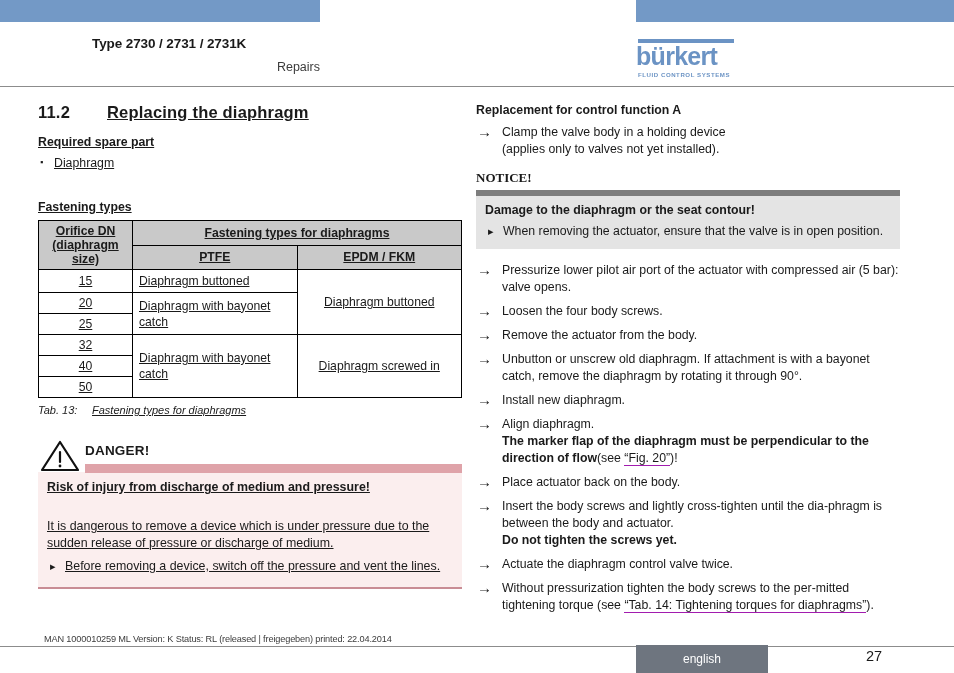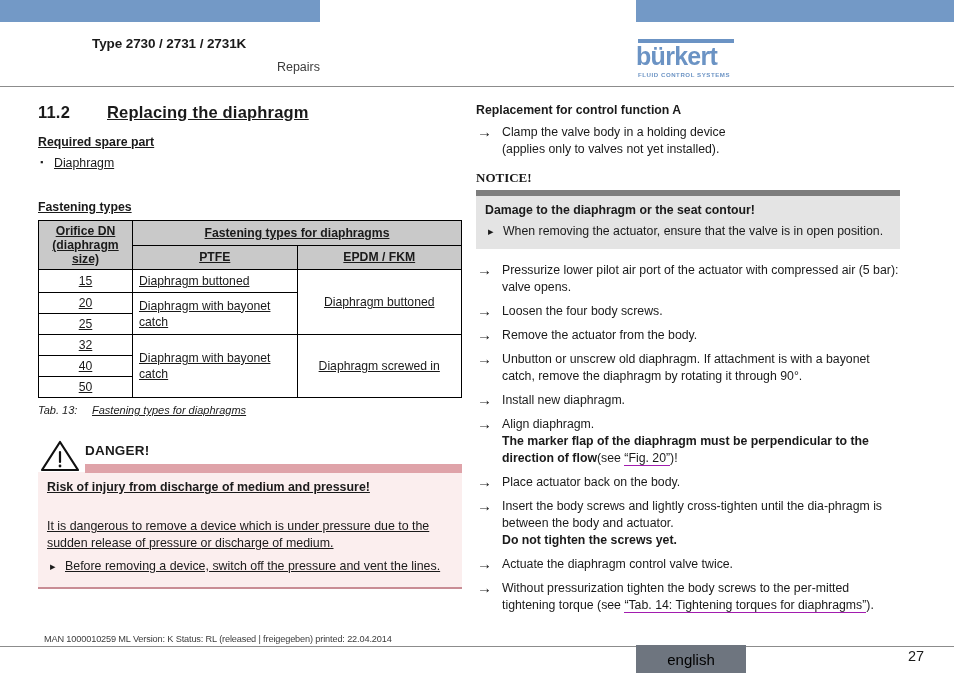--- a/index.html
+++ b/index.html
@@ -172,26 +172,26 @@
     position: absolute; left: 44px; top: 634px;
     font-size: 9.2px; color: #3c3c3c; letter-spacing: -0.15px;
     font-family: "Liberation Sans", sans-serif;
   }
   .ft-rule {
     position: absolute; left: 0; top: 646px; width: 954px;
     height: 1px; background: #8c8c8c;
   }
   .ft-badge {
     position: absolute; left: 636px; top: 645px;
-    width: 110px; height: 28px; background: #6e757f;
-    color: #000000; font-size: 15px;
+    width: 132px; height: 28px; background: #6e757f;
+    color: #ffffff; font-size: 12px;
     display: flex; align-items: center; justify-content: center;
   }
   .ft-page {
-    position: absolute; left: 908px; top: 648px;
+    position: absolute; left: 866px; top: 648px;
     font-size: 14.5px; color: #1a1a1a;
   }
 </style>
 </head>
 <body>
 
 <div class="hdr-bar-left"></div>
 <div class="hdr-bar-right"></div>
 
 <div class="hdr-type">Type 2730 / 2731 / 2731K</div>

